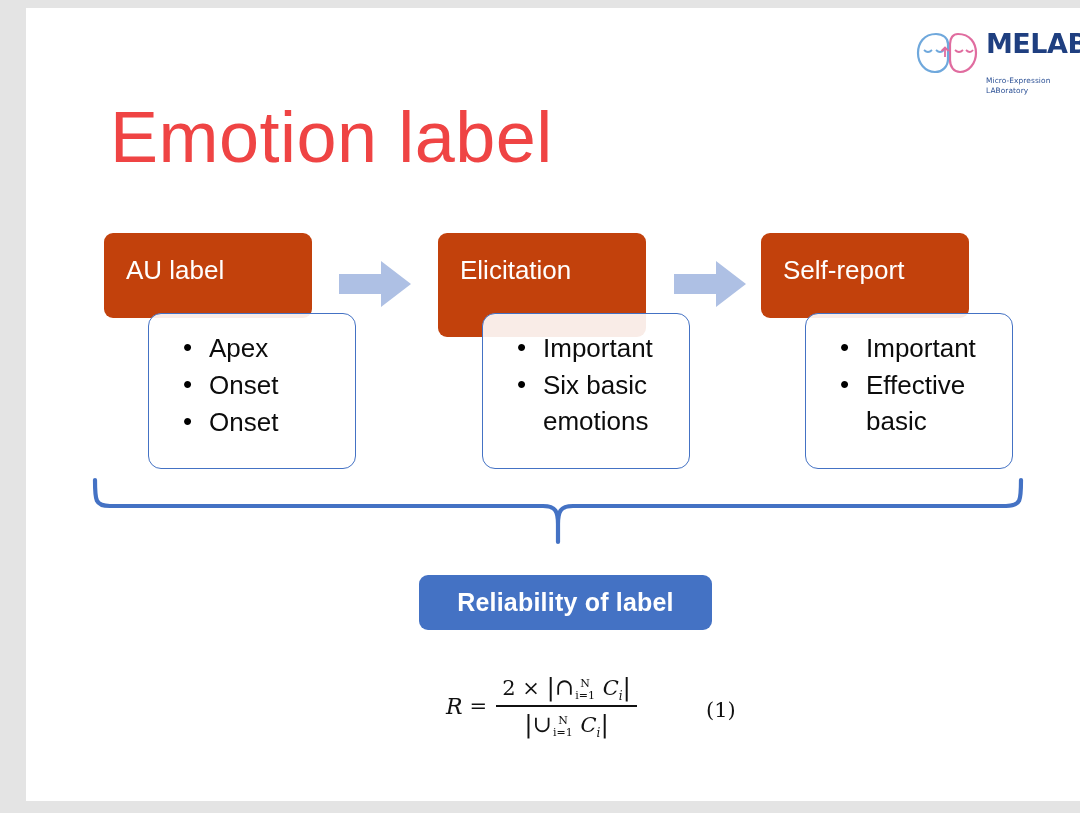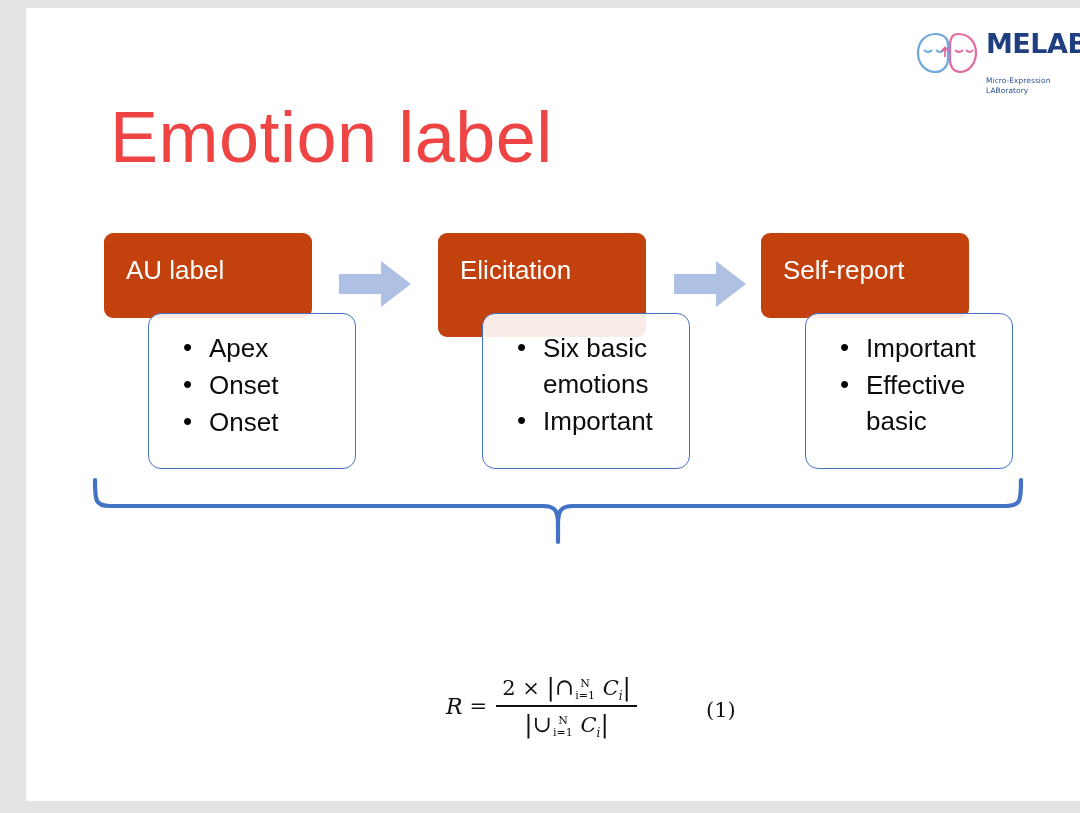--- a/index.html
+++ b/index.html
@@ -246,22 +246,22 @@
   <div class="flow-arrow" style="left:313px; top:253px;">
     <svg width="72" height="46" viewBox="0 0 72 46">
       <polygon points="0,13 42,13 42,0 72,23 42,46 42,33 0,33" fill="#AEC0E4"></polygon>
     </svg>
   </div>
 
   <div class="stage" style="left:412px; top:225px;">
     <div class="stage-header" style="width:208px; height:104px;">Elicitation</div>
     <div class="stage-body" style="left:44px; top:80px; width:208px; height:156px;">
       <ul>
+        <li>Important</li>
         <li>Six basic emotions</li>
-        <li>Important</li>
       </ul>
     </div>
   </div>
 
   <div class="flow-arrow" style="left:648px; top:253px;">
     <svg width="72" height="46" viewBox="0 0 72 46">
       <polygon points="0,13 42,13 42,0 72,23 42,46 42,33 0,33" fill="#AEC0E4"></polygon>
     </svg>
   </div>
 
@@ -275,20 +275,21 @@
     </div>
   </div>
 
   <div id="brace">
     <svg width="940" height="90" viewBox="0 0 940 90">
       <path d="M7 4 C7 24 7 30 22 30 L455 30 C468 30 470 36 470 48 L470 66
                M933 4 C933 24 933 30 918 30 L485 30 C472 30 470 36 470 48 L470 66" fill="none" stroke="#4472C4" stroke-width="4.2" stroke-linecap="round" stroke-linejoin="round"></path>
     </svg>
   </div>
 
+  <div id="result-pill">Reliability of label</div>
 
   <div id="formula-area">
     <span id="eq-R" class="math-italic">R</span>
     <span id="eq-sign" style="font-size:21px; margin-left:7px;">=</span>
     <span id="frac">
       <span class="num">
         <span>2</span>
         <span>×</span>
         <span style="font-size:25px;">|</span><span class="bigop">∩</span><span class="sub-sup">
             <span class="sup">N</span>

